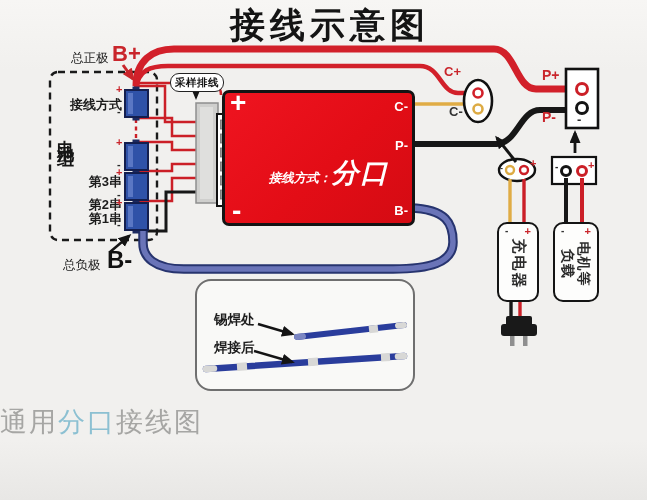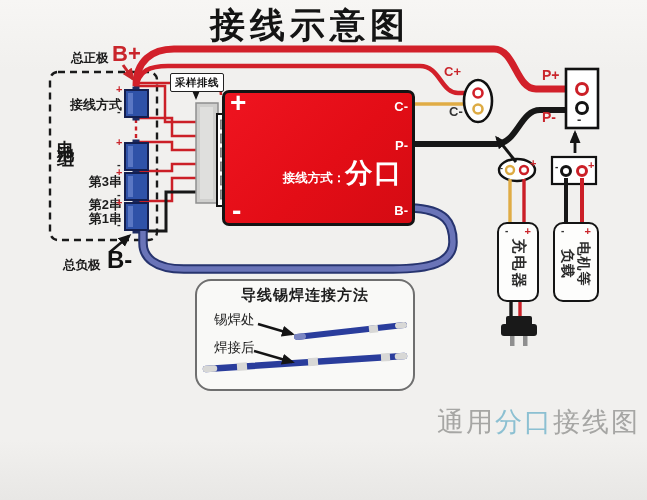--- a/index.html
+++ b/index.html
@@ -4,67 +4,67 @@
 <style>
   html,body{margin:0;padding:0;}
   body{font-family:"Liberation Sans","DejaVu Sans",sans-serif;background:#e9e8e6;}
   #stage{position:relative;width:647px;height:500px;overflow:hidden;
          background:linear-gradient(180deg,#f7f6f4 0%,#f1f0ee 14%,#f1f0ee 88%,#e8e7e5 100%);}
   .abs{position:absolute;}
   svg{position:absolute;left:0;top:0;}
   .nosel{user-select:none;}
 
   .title{left:0;top:2px;width:620px;text-align:center;font-size:35px;font-weight:900;
-         color:#141414;letter-spacing:5px;}
-
-  .lbl{color:#1c1c1c;font-weight:bold;}
+         color:#141414;letter-spacing:5px;padding-left:20px;}
+
+  .lbl{color:#1c1c1c;font-weight:normal;}
   .lbl-sm{font-size:12.5px;}
   .big-term{font-size:22px;font-weight:900;}
   .red-t{color:#c9252b;}
 
   .cell-label{font-size:13px;font-weight:bold;color:#1c1c1c;text-align:right;width:60px;}
   .mark{font-size:11px;font-weight:bold;line-height:1;}
   .mark.plus{color:#c9252b;}
   .mark.minus{color:#2a2a2a;}
 
   .vtext{writing-mode:vertical-rl;text-orientation:upright;font-size:17px;font-weight:900;
          color:#161616;letter-spacing:5px;}
 
   .pill{left:170px;top:73px;width:52px;height:17px;background:#ffffff;border:1.5px solid #222;
-        border-radius:2px;font-size:10.5px;font-weight:bold;color:#111;display:flex;
+        border-radius:9px;font-size:10.5px;font-weight:bold;color:#111;display:flex;
         align-items:center;justify-content:center;letter-spacing:0.5px;}
 
   .board{left:222px;top:90px;width:193px;height:136px;background:linear-gradient(135deg,#ef1420 0%,#e30d16 55%,#d40b13 100%);
          border:3px solid #141414;border-radius:7px;box-sizing:border-box;}
   .board .bplus{position:absolute;left:5px;top:-6px;font-size:28px;font-weight:900;color:#fff;}
   .board .bminus{position:absolute;left:7px;bottom:-4px;font-size:28px;font-weight:900;color:#fff;}
   .board .bname{position:absolute;left:30px;top:36px;width:160px;text-align:center;
                 font-size:16.5px;font-weight:bold;color:#fff;letter-spacing:1px;}
-  .board .bmode{position:absolute;left:32px;top:62px;width:172px;text-align:center;color:#fff;}
+  .board .bmode{position:absolute;left:18px;top:62px;width:172px;text-align:center;color:#fff;font-style:italic;}
   .board .bmode .ml{font-size:12.5px;font-weight:bold;}
   .board .bmode .mv{font-size:27px;font-weight:900;letter-spacing:2px;}
   .board .term{position:absolute;right:4px;font-size:13px;font-weight:bold;color:#fff;}
 
   .conn-mark{font-size:13px;font-weight:900;}
 
   .boxw{background:#fdfdfc;border:2.5px solid #141414;border-radius:10px;box-sizing:border-box;}
   .boxw .tm{position:absolute;top:1px;font-size:10px;font-weight:bold;line-height:1.2;}
   .boxw .vlabel{position:absolute;top:52%;left:50%;transform:translate(-50%,-50%) rotate(90deg);
                 white-space:nowrap;font-size:15px;font-weight:bold;color:#2b2b2b;letter-spacing:2px;}
   .boxw .vlabel2{position:absolute;top:52%;left:50%;transform:translate(-50%,-50%) rotate(90deg);
                  font-size:14px;font-weight:bold;color:#2b2b2b;line-height:1.15;text-align:center;
                  white-space:nowrap;letter-spacing:1px;}
 
   .solder{left:195px;top:279px;width:220px;height:112px;background:#f9f9f7;
           border:2px solid #6f6f6f;border-radius:16px;box-sizing:border-box;}
   .solder .st{position:absolute;left:0;top:5px;width:100%;text-align:center;
               font-size:15px;font-weight:bold;color:#1d1d1d;letter-spacing:1px;}
-  .solder .sl{position:absolute;font-size:13.5px;font-weight:normal;color:#1d1d1d;}
-
-  .caption{left:0;top:404px;width:640px;text-align:right;font-size:27px;letter-spacing:2px;
+  .solder .sl{position:absolute;font-size:13.5px;font-weight:bold;color:#1d1d1d;}
+
+  .caption{left:0;top:404px;width:640px;text-align:left;font-size:27px;letter-spacing:2px;
            font-weight:500;}
   .caption .g{color:#a6a6a4;}
   .caption .b{color:#8cc0d2;}
 </style>
 </head>
 <body>
 
 <div id="stage" class="nosel">
 
   <svg width="647" height="500" viewBox="0 0 647 500">
@@ -236,21 +236,20 @@
   </div>
 
   <div class="abs boxw" style="left:553px;top:222px;width:46px;height:80px;">
     <span class="tm" style="left:6px;color:#333;">-</span>
     <span class="tm" style="right:6px;color:#c9252b;font-size:11px;">+</span>
     <div class="vlabel2"><span>电机等</span><br>
       <span>负载</span></div>
   </div>
 
   <div class="abs solder">
-    <div class="st">导线锡焊连接方法</div>
     <div class="sl" style="left:17px;top:30px;">锡焊处</div>
     <div class="sl" style="left:17px;top:58px;">焊接后</div>
   </div>
 
   <div class="abs caption">
     <span class="g">通用</span><span class="b">分口</span><span class="g">接线图</span>
   </div>
 
   <svg width="647" height="500" viewBox="0 0 647 500" style="pointer-events:none;">
     <defs>

